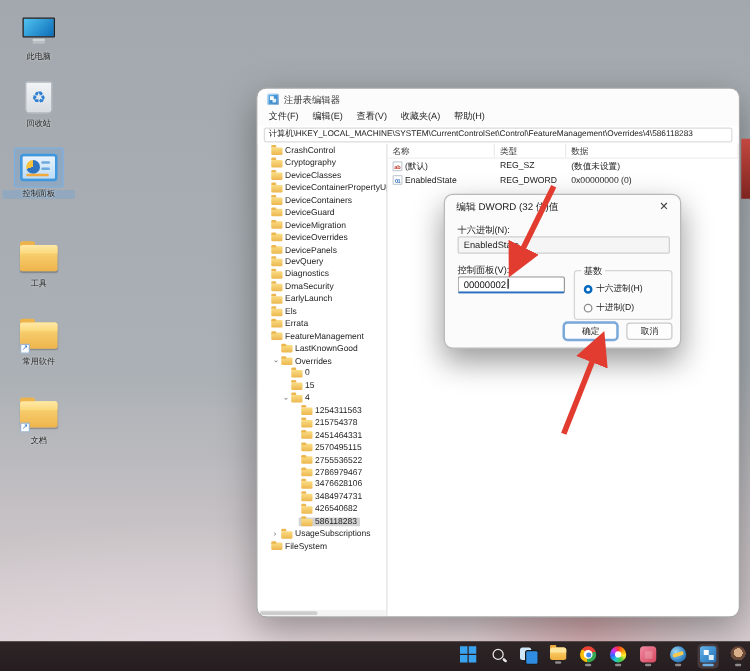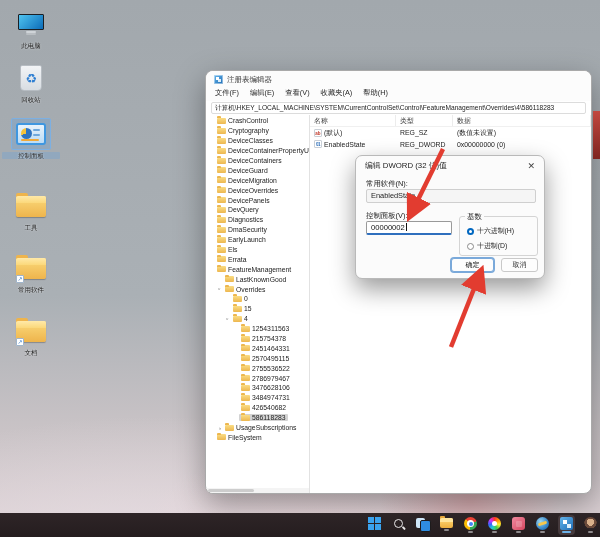--- a/index.html
+++ b/index.html
@@ -466,21 +466,21 @@
           </div>
       </div>
     </div>
   </div>
 
   <div id="dlg">
     <div class="dtitle">
       <span>编辑 DWORD (32 位)值</span>
       <span class="dclose">✕</span>
     </div>
-    <span class="dlabel" style="top:23px;">常用软件(N):</span>
+    <span class="dlabel" style="top:23px;">十六进制(N):</span>
     <div class="f-name">EnabledState</div>
     <span class="dlabel" style="top:55px;">控制面板(V):</span>
     <div class="f-data"><span>00000002</span><span class="caret"></span></div>
     <div class="grp"></div>
     <span class="grp-lab">基数</span>
     <div class="radio-row" style="left:111px; top:70px;">
       <span class="rdot on"></span>
       <span>十六进制(H)</span>
     </div>
     <div class="radio-row" style="left:111px; top:85px;">

